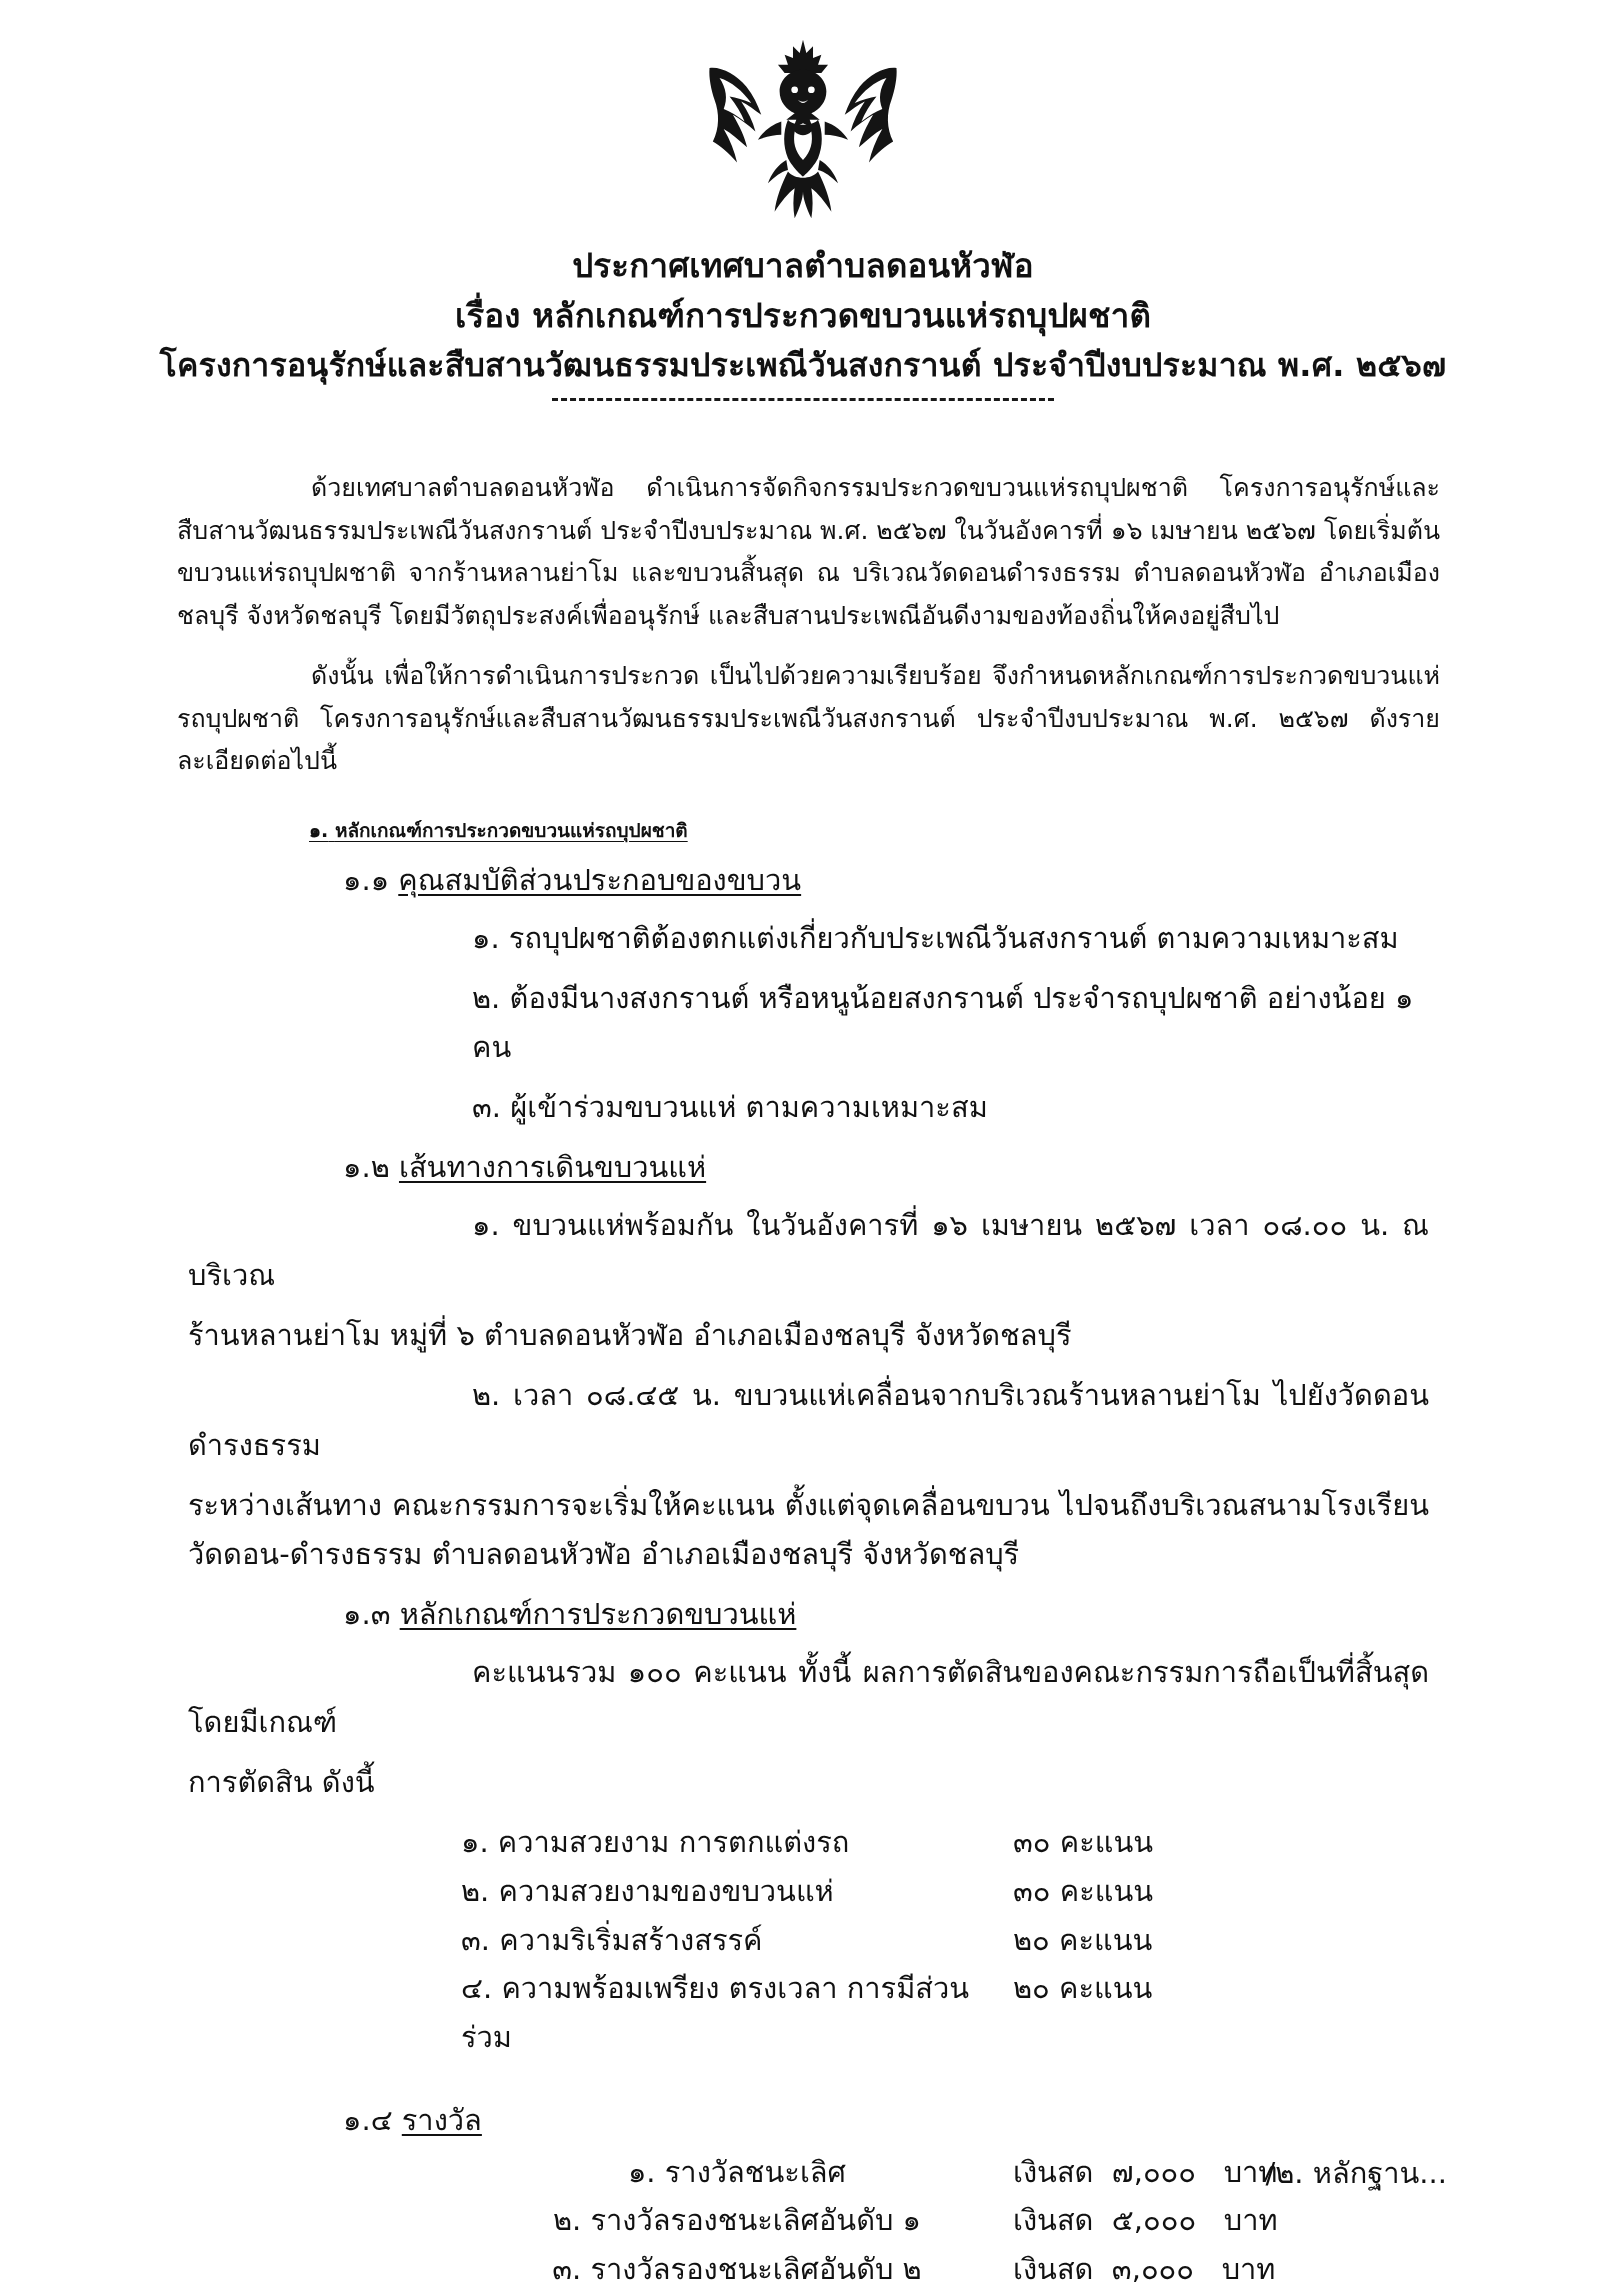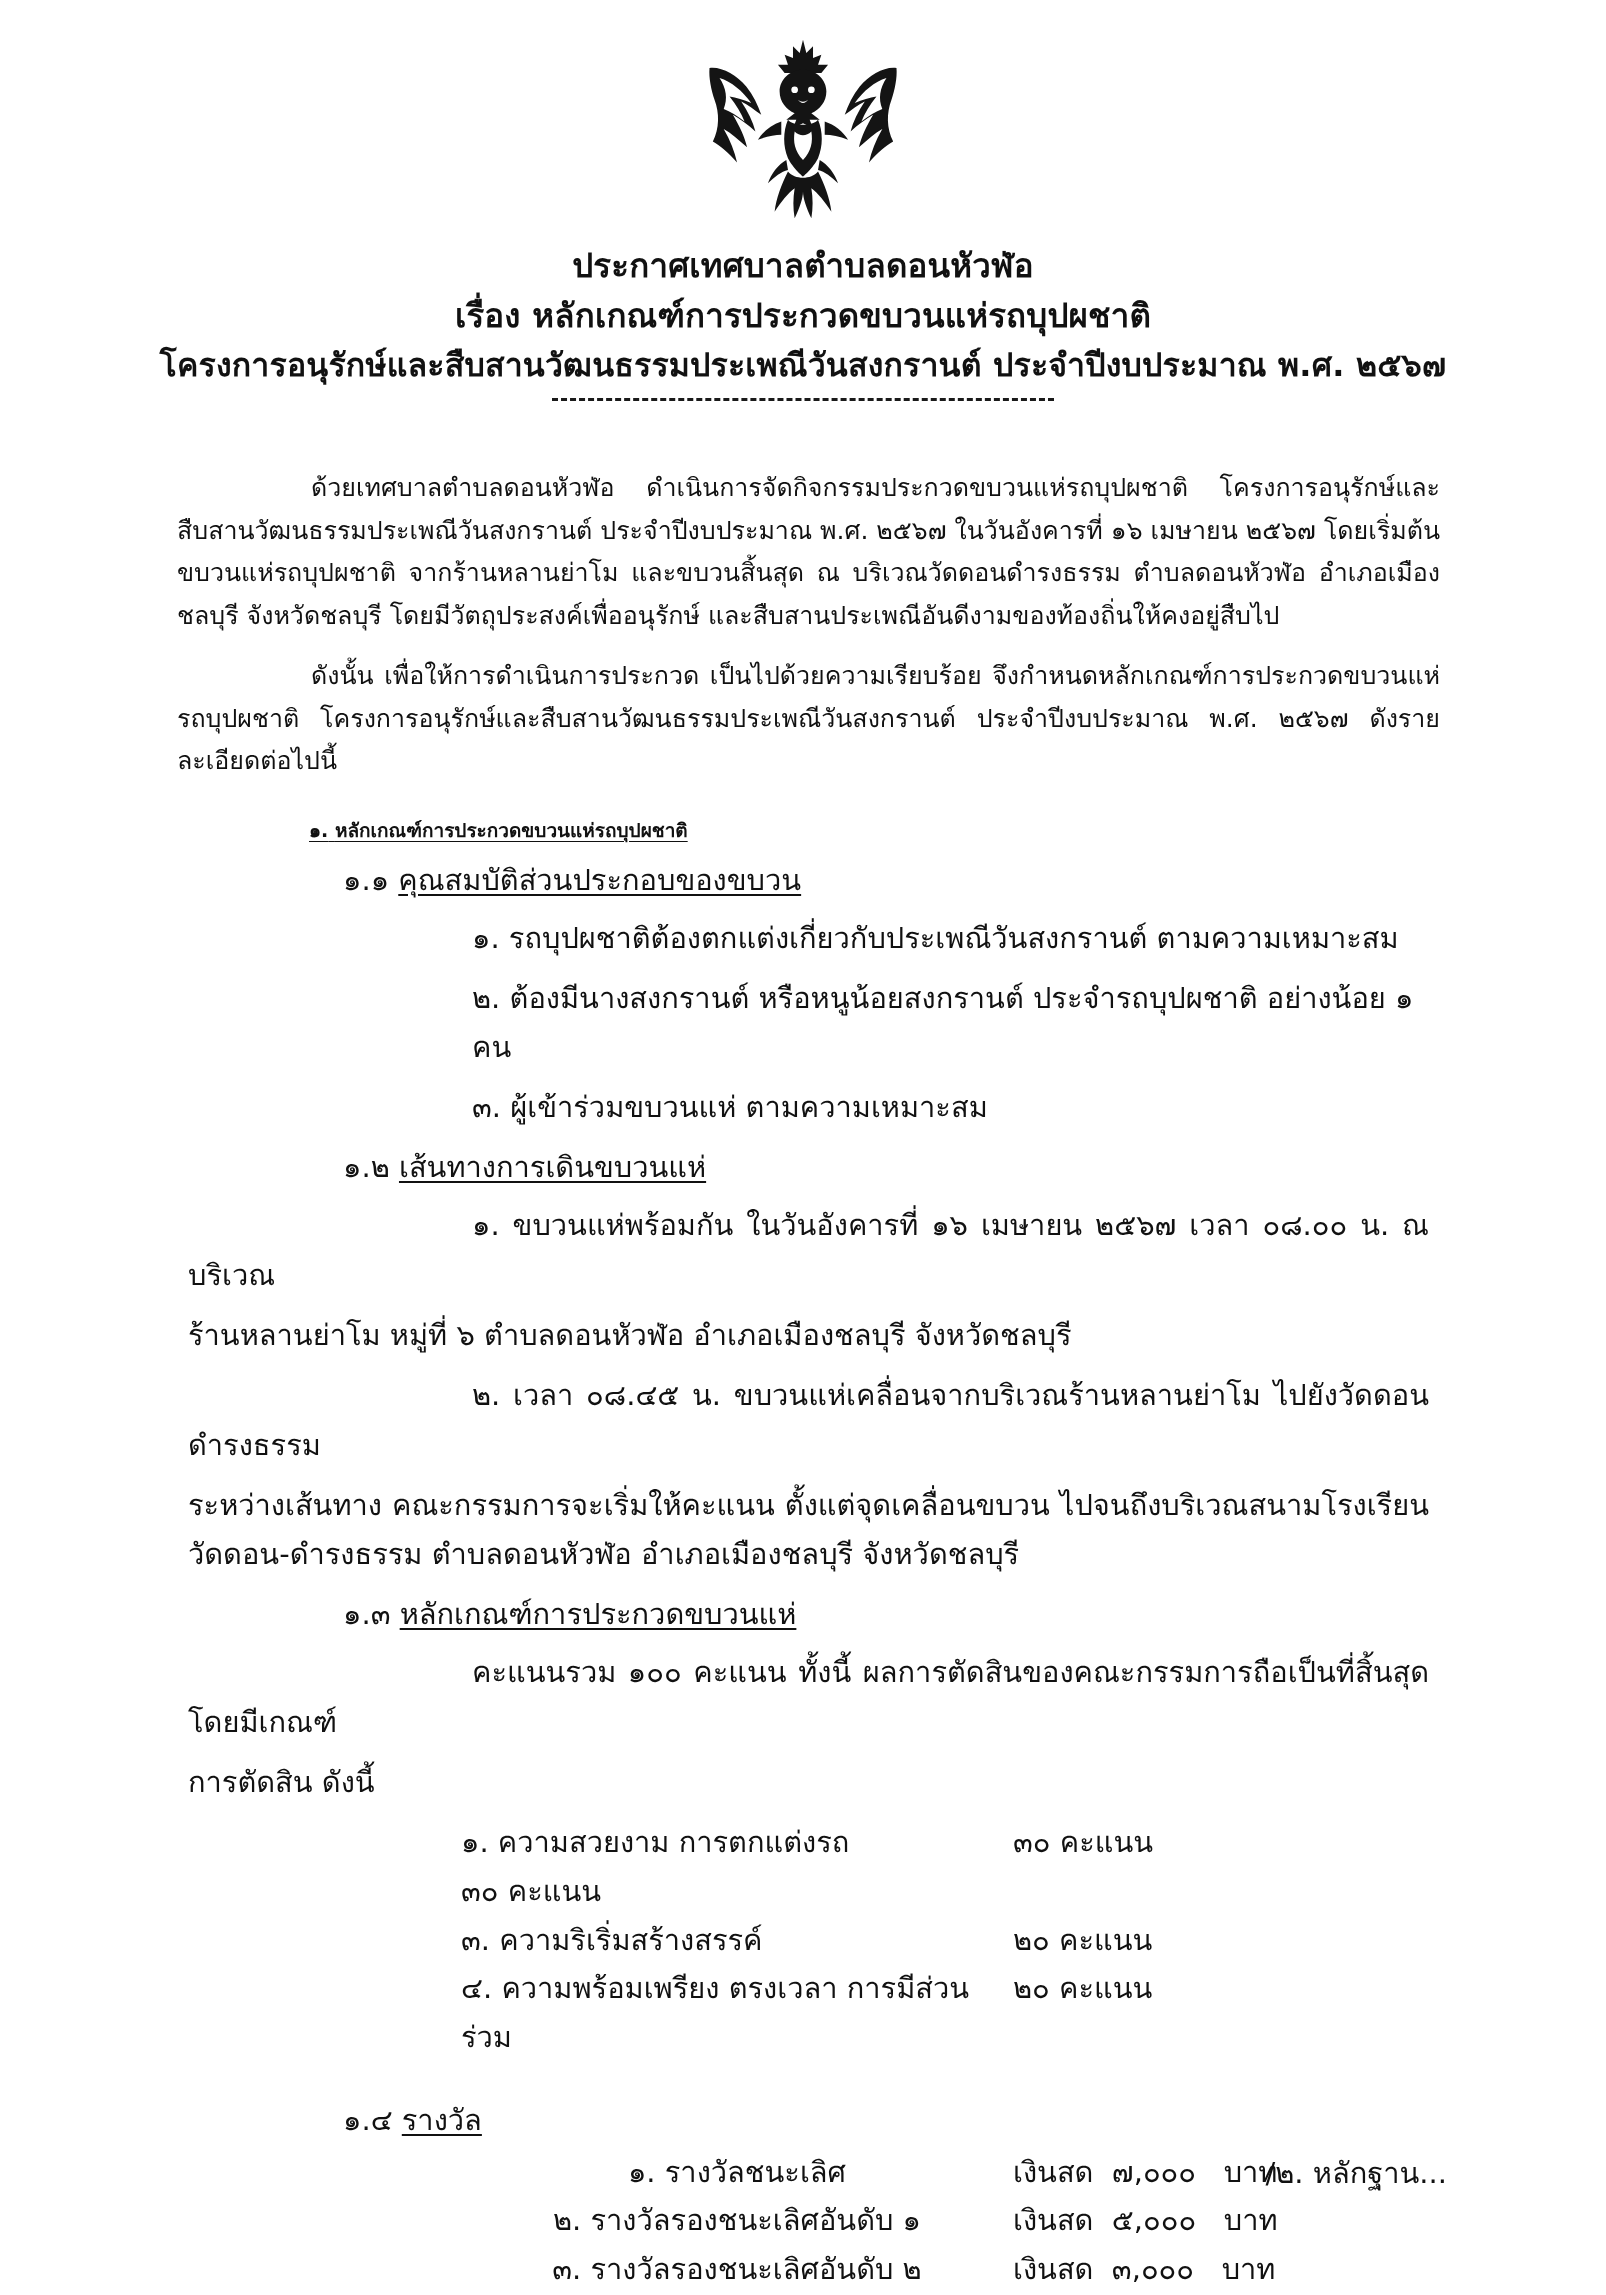--- a/index.html
+++ b/index.html
@@ -224,20 +224,21 @@
     </div>
     <p class="item wrapline">คะแนนรวม ๑๐๐ คะแนน ทั้งนี้ ผลการตัดสินของคณะกรรมการถือเป็นที่สิ้นสุด โดยมีเกณฑ์</p>
     <p class="item cont">การตัดสิน ดังนี้</p>
 
     <div class="row-list">
       <div class="row">
         <span class="label">๑. ความสวยงาม การตกแต่งรถ</span>
         <span class="value">๓๐ คะแนน</span>
       </div>
       <div class="row">
+        <span class="label">๒. ความสวยงามของขบวนแห่</span>
         <span class="value">๓๐ คะแนน</span>
       </div>
       <div class="row">
         <span class="label">๓. ความริเริ่มสร้างสรรค์</span>
         <span class="value">๒๐ คะแนน</span>
       </div>
       <div class="row">
         <span class="label">๔. ความพร้อมเพรียง ตรงเวลา การมีส่วนร่วม</span>
         <span class="value">๒๐ คะแนน</span>
       </div>

